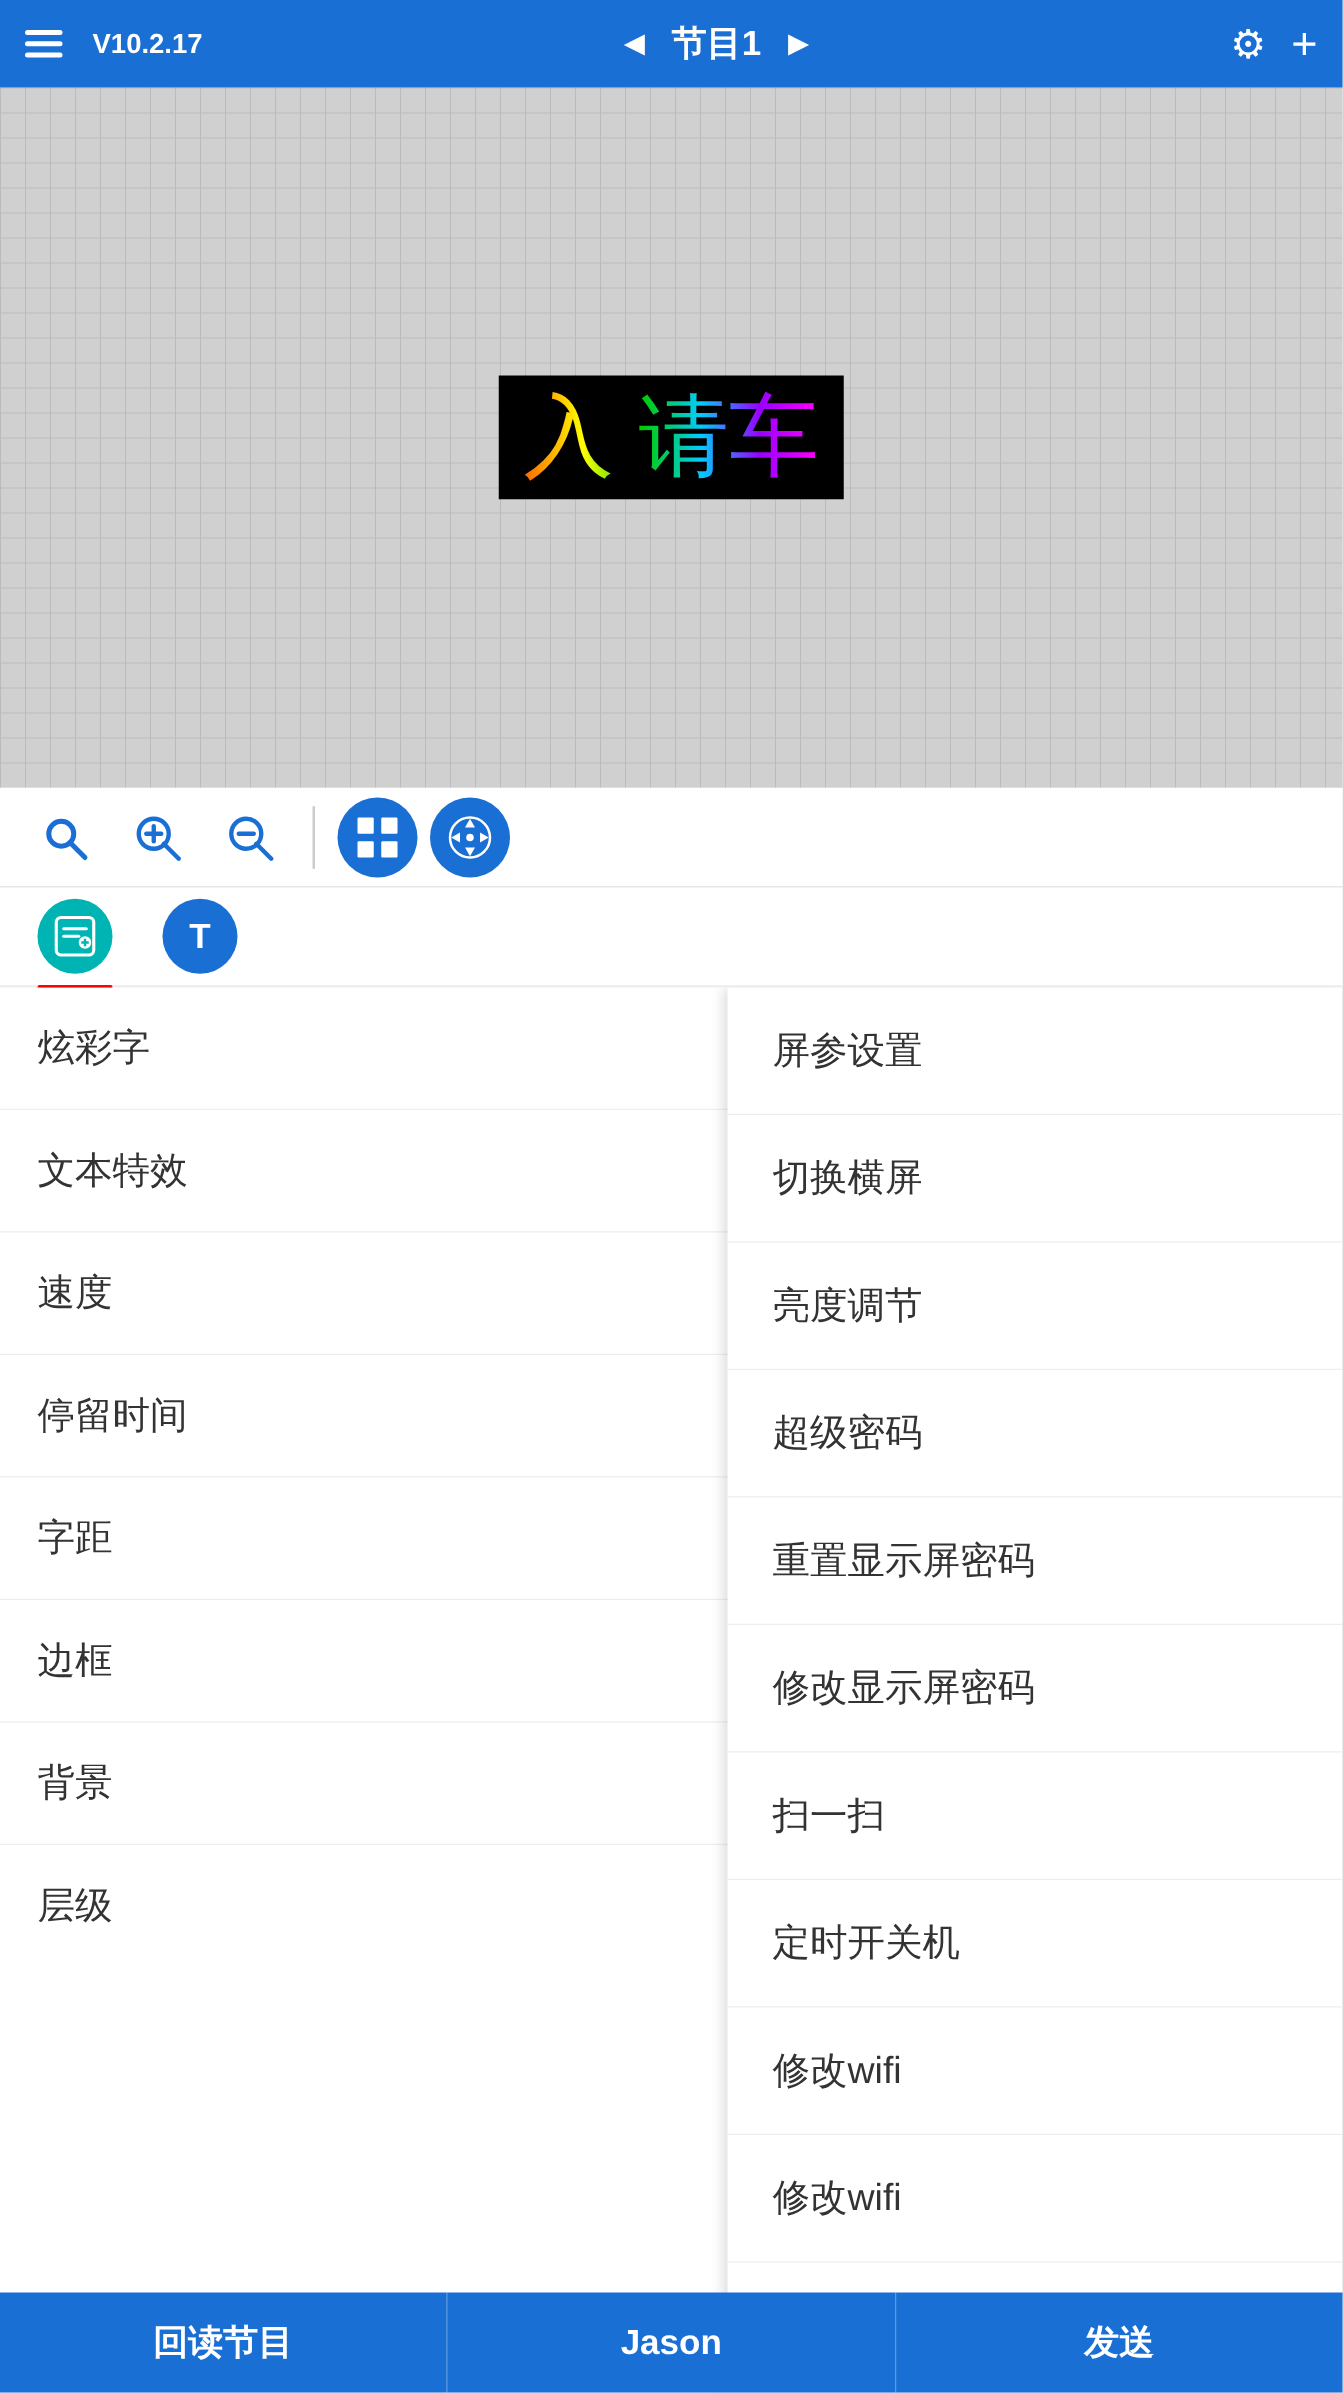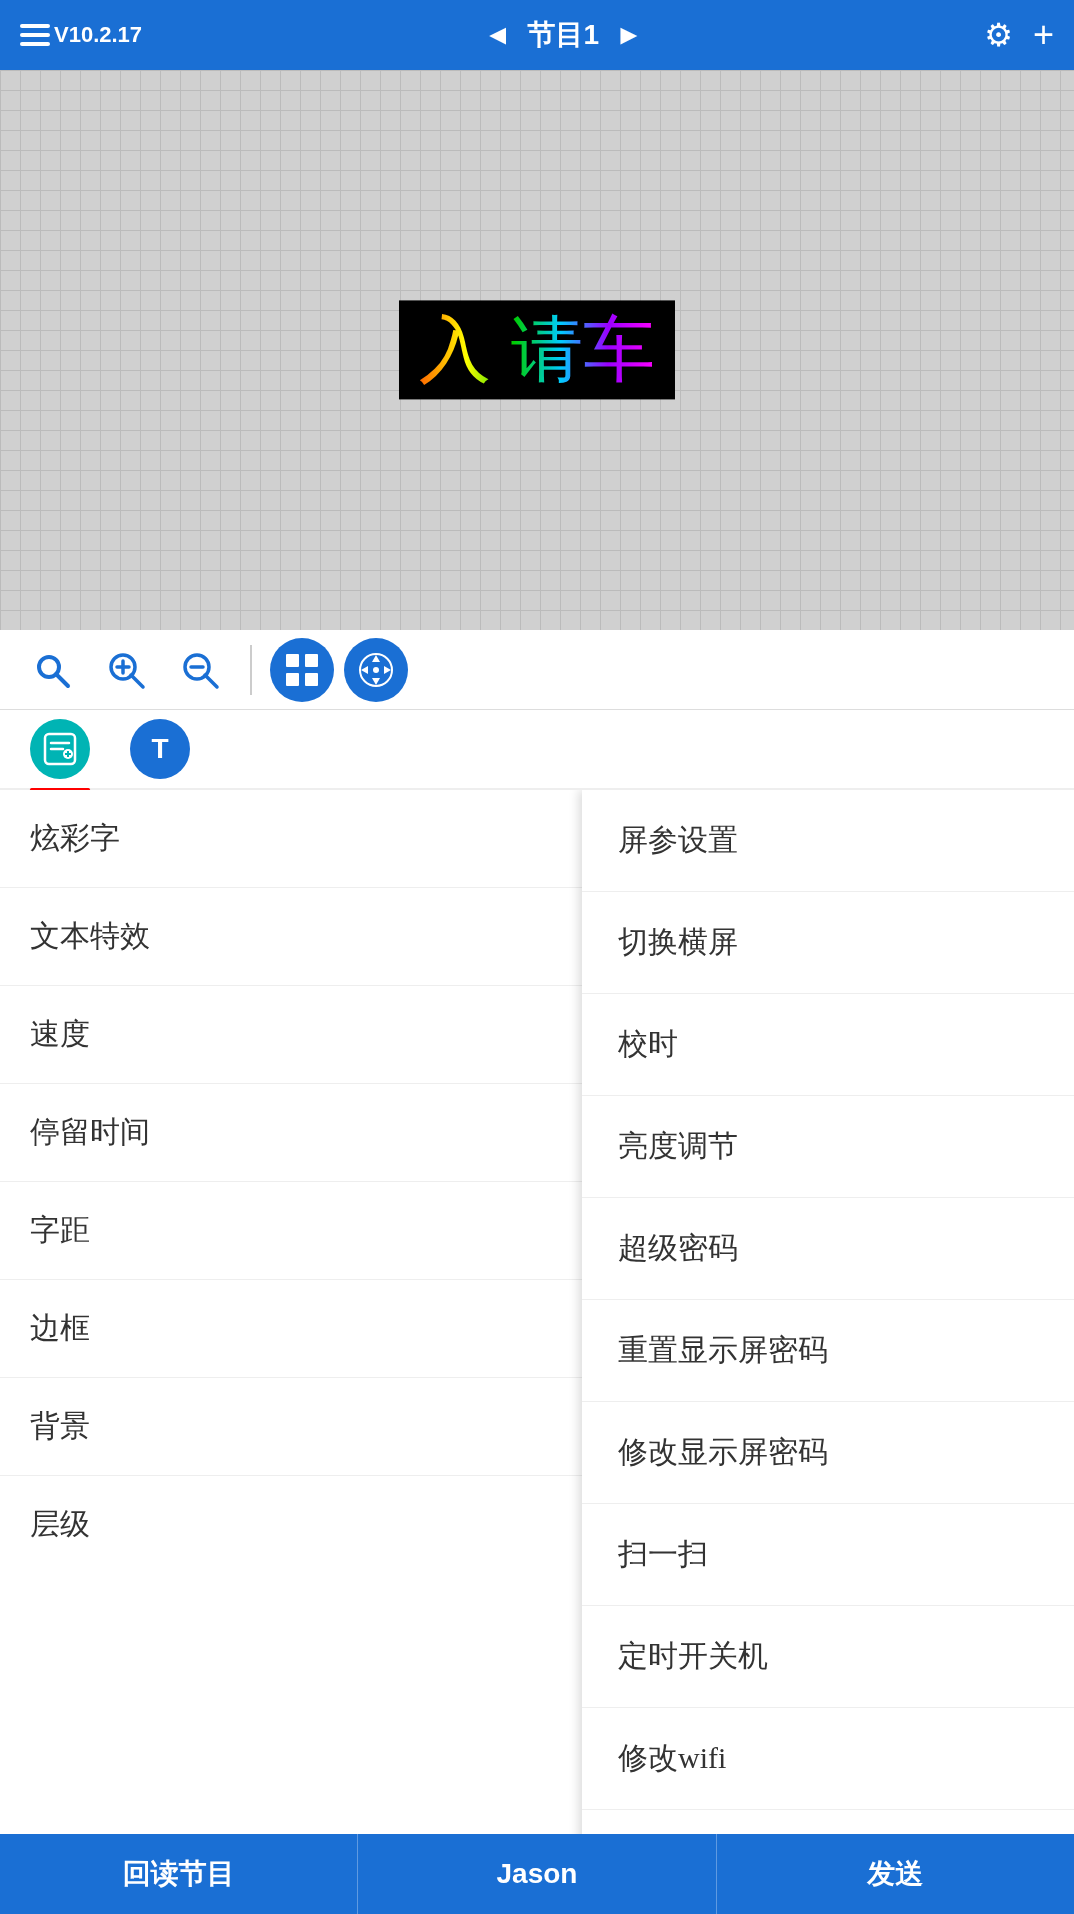--- a/index.html
+++ b/index.html
@@ -19,21 +19,21 @@
       display: flex;
       align-items: center;
       justify-content: space-between;
       padding: 0 20px;
       position: relative;
       z-index: 10;
     }
     .header-left {
       display: flex;
       align-items: center;
-      gap: 4px;
+      gap: 24px;
     }
     .hamburger-icon {
       width: 30px;
       height: 22px;
       display: flex;
       flex-direction: column;
       justify-content: space-between;
       cursor: pointer;
     }
     .hamburger-icon span {
@@ -258,21 +258,20 @@
       display: flex;
       flex-direction: column;
       position: relative;
     }
     .content-area {
       flex: 1;
       display: flex;
       flex-direction: column;
       position: relative;
       overflow: hidden;
-      font-family: Liberation Serif, serif;
     }
   </style>
 </head>
 <body>
 
 <div class="page-wrapper">
 
   <div class="header">
     <div class="header-left">
       <div class="hamburger-icon">
@@ -371,21 +370,20 @@
         <div class="settings-item">字距</div>
         <div class="settings-item">边框</div>
         <div class="settings-item">背景</div>
         <div class="settings-item">层级</div>
       </div>
     </div>
 
     <div class="dropdown-overlay" style="top:0;bottom:0;overflow-y:auto;">
       <div class="dropdown-item">屏参设置</div>
       <div class="dropdown-item">切换横屏</div>
-      <div class="dropdown-item">校时</div>
       <div class="dropdown-item">亮度调节</div>
       <div class="dropdown-item">超级密码</div>
       <div class="dropdown-item">重置显示屏密码</div>
       <div class="dropdown-item">修改显示屏密码</div>
       <div class="dropdown-item">扫一扫</div>
       <div class="dropdown-item">定时开关机</div>
       <div class="dropdown-item">修改wifi</div>
       <div class="dropdown-item">修改wifi</div>
       <div class="dropdown-item">升级固件</div>
 

